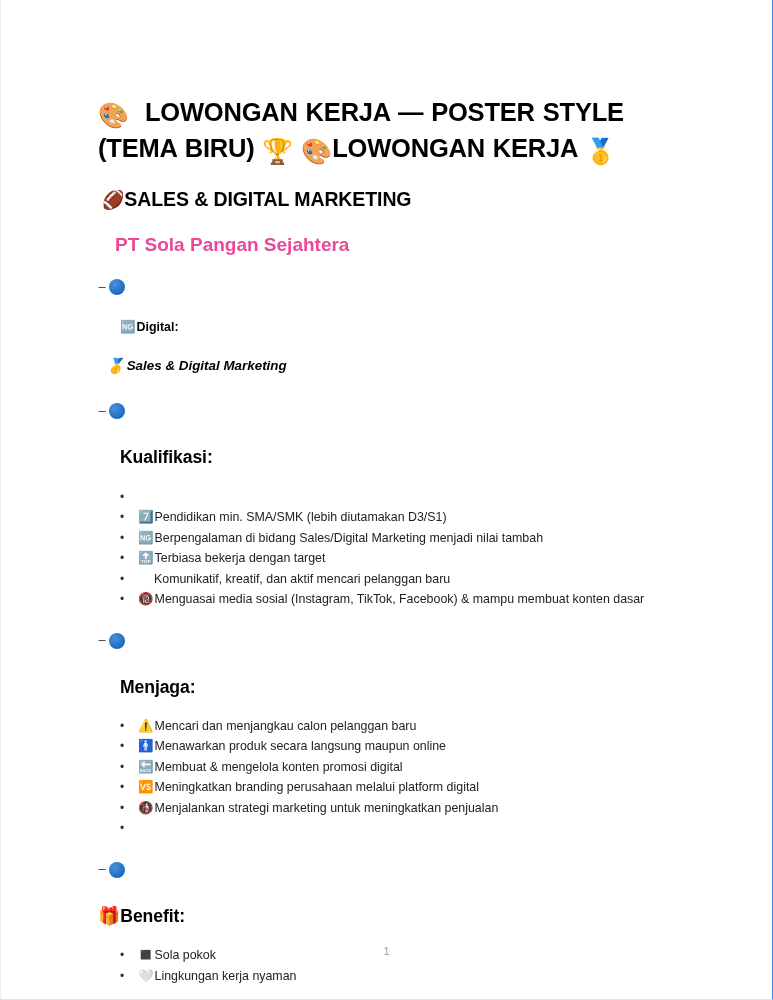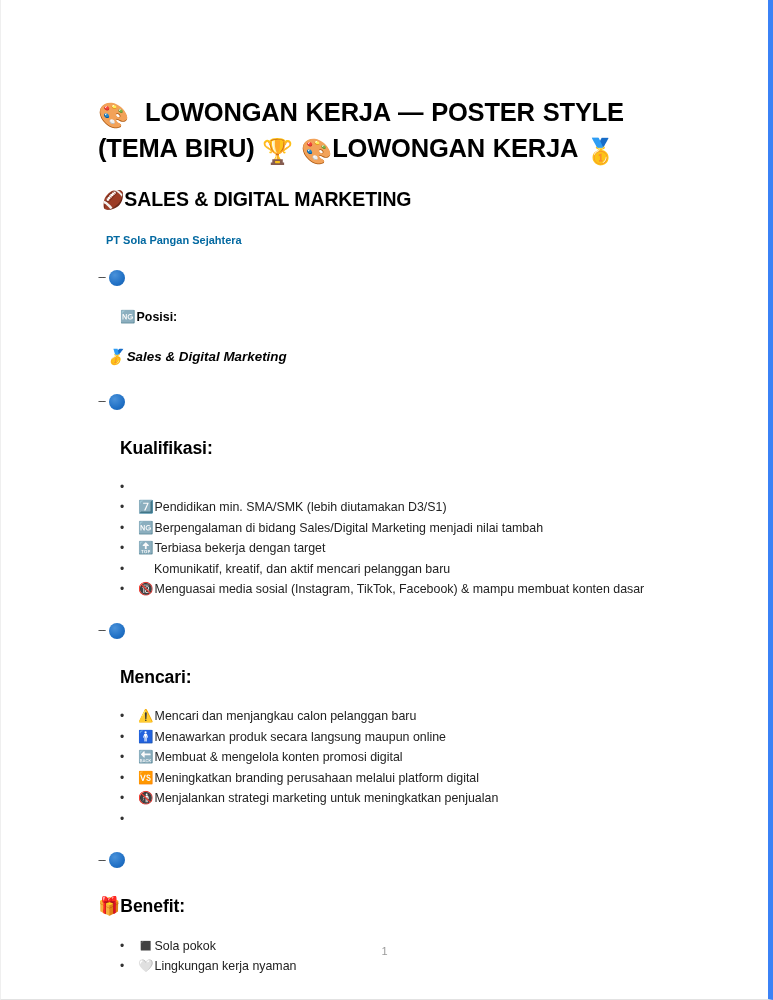--- a/index.html
+++ b/index.html
@@ -15,21 +15,21 @@
   }
 
   
   .page {
     position: relative;
     box-sizing: border-box;
     width: 773px;
     height: 1000px;
     background: #ffffff;
     border-left: 1px solid #efefef;
-    border-right: 5px solid #3b82f6;
+    border-right: 1px solid #3b82f6;
     border-bottom: 1px solid #e2e2e2;
     padding: 96px 74px 0 97px;
     overflow: hidden;
   }
 
   
   .doc-title {
     font-size: 25.5px;
     font-weight: bold;
     line-height: 1.32;
@@ -46,24 +46,24 @@
     font-size: 19.5px;
     font-weight: bold;
     color: #000000;
     margin: 0 0 22px 4px;
     line-height: 1.2;
     letter-spacing: -0.1px;
   }
 
   
   .company {
-    font-size: 11px;
-    font-weight: bold;
-    color: #0369a1;
-    margin: 0 0 23px 8px;
+    font-size: 19px;
+    font-weight: bold;
+    color: #ec4899;
+    margin: 0 0 23px 17px;
     line-height: 1.2;
   }
 
   
   .divider {
     display: flex;
     align-items: center;
     gap: 4px;
     margin: 0 0 24px 0;
     height: 16px;
@@ -195,21 +195,21 @@
 
   <p class="company">PT Sola Pangan Sejahtera</p>
 
   <div class="divider">
     <span class="dashes">---</span>
     <span class="bullet-dot"></span>
   </div>
 
   <p class="posisi-line">
     <span class="e-sm">🆖</span>
-      <span>Posisi:</span>
+      <span>Digital:</span>
   </p>
   <p class="posisi-value">
     <span class="e-md">🥇</span>
       <span>Sales &amp; Digital Marketing</span>
   </p>
 
   <div class="spacer-28"></div>
 
   <div class="divider gap-after-lg">
     <span class="dashes">---</span>
@@ -248,21 +248,21 @@
       <span class="ic e-sm">🔞</span>
       <span class="txt">Menguasai media sosial (Instagram, TikTok, Facebook) &amp; mampu membuat konten dasar</span>
     </li>
   </ul>
 
   <div class="divider gap-after-lg">
     <span class="dashes">---</span>
     <span class="bullet-dot"></span>
   </div>
 
-  <h3 class="h-section">Mencari:</h3>
+  <h3 class="h-section">Menjaga:</h3>
 
   <ul class="bullet-list gap-after">
     <li>
       <span class="dot">•</span>
       <span class="ic e-sm">⚠️</span>
       <span class="txt">Mencari dan menjangkau calon pelanggan baru</span>
     </li>
     <li>
       <span class="dot">•</span>
       <span class="ic e-sm">🚹</span>

